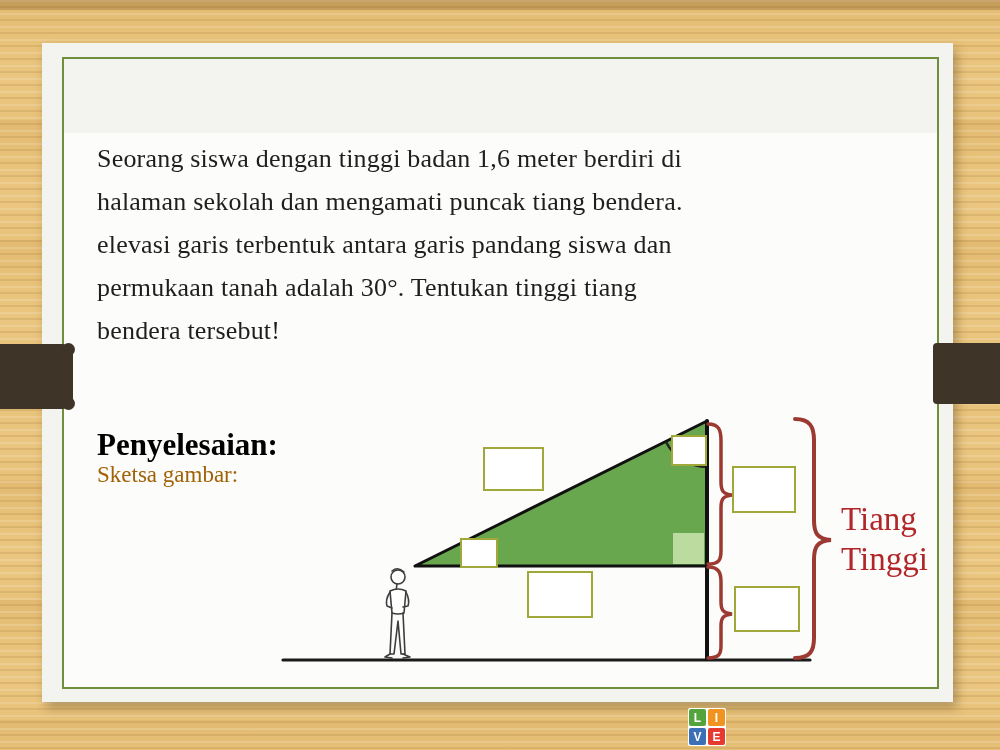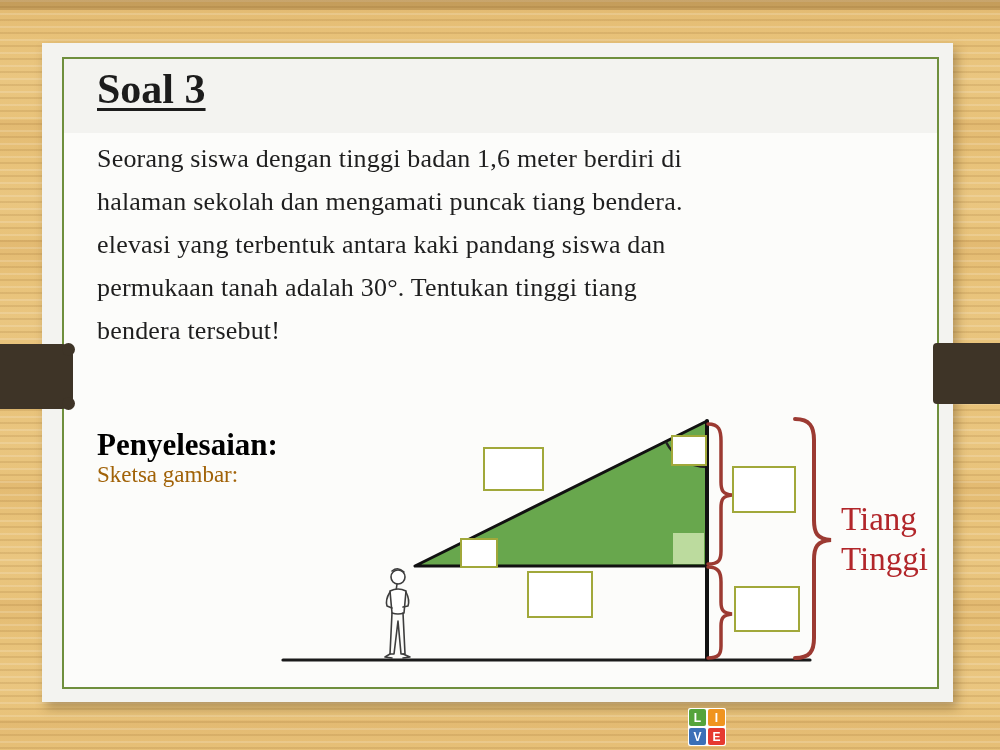--- a/index.html
+++ b/index.html
@@ -61,25 +61,24 @@
 </style>
 </head>
 <body>
 
 <div id="stage">
   <div class="wood-top-shade"></div>
 
   <div class="card">
     <div class="card-border"></div>
     <div class="sheet-white"></div>
-    <h1 class="title">Soal 3</h1>
     <div class="problem">
       <div class="pline">Seorang siswa dengan tinggi badan 1,6 meter berdiri di</div>
       <div class="pline">halaman sekolah dan mengamati puncak tiang bendera.</div>
-      <div class="pline">elevasi yang terbentuk antara kaki pandang siswa dan</div>
+      <div class="pline">elevasi garis terbentuk antara garis pandang siswa dan</div>
       <div class="pline">permukaan tanah adalah 30°. Tentukan tinggi tiang</div>
       <div class="pline">bendera tersebut!</div>
     </div>
     <div class="solution-label">Penyelesaian:</div>
     <div class="sketch-label">Sketsa gambar:</div>
   </div>
 
   <div class="bar bar-left"></div>
   <div class="bar bar-right"></div>
 

